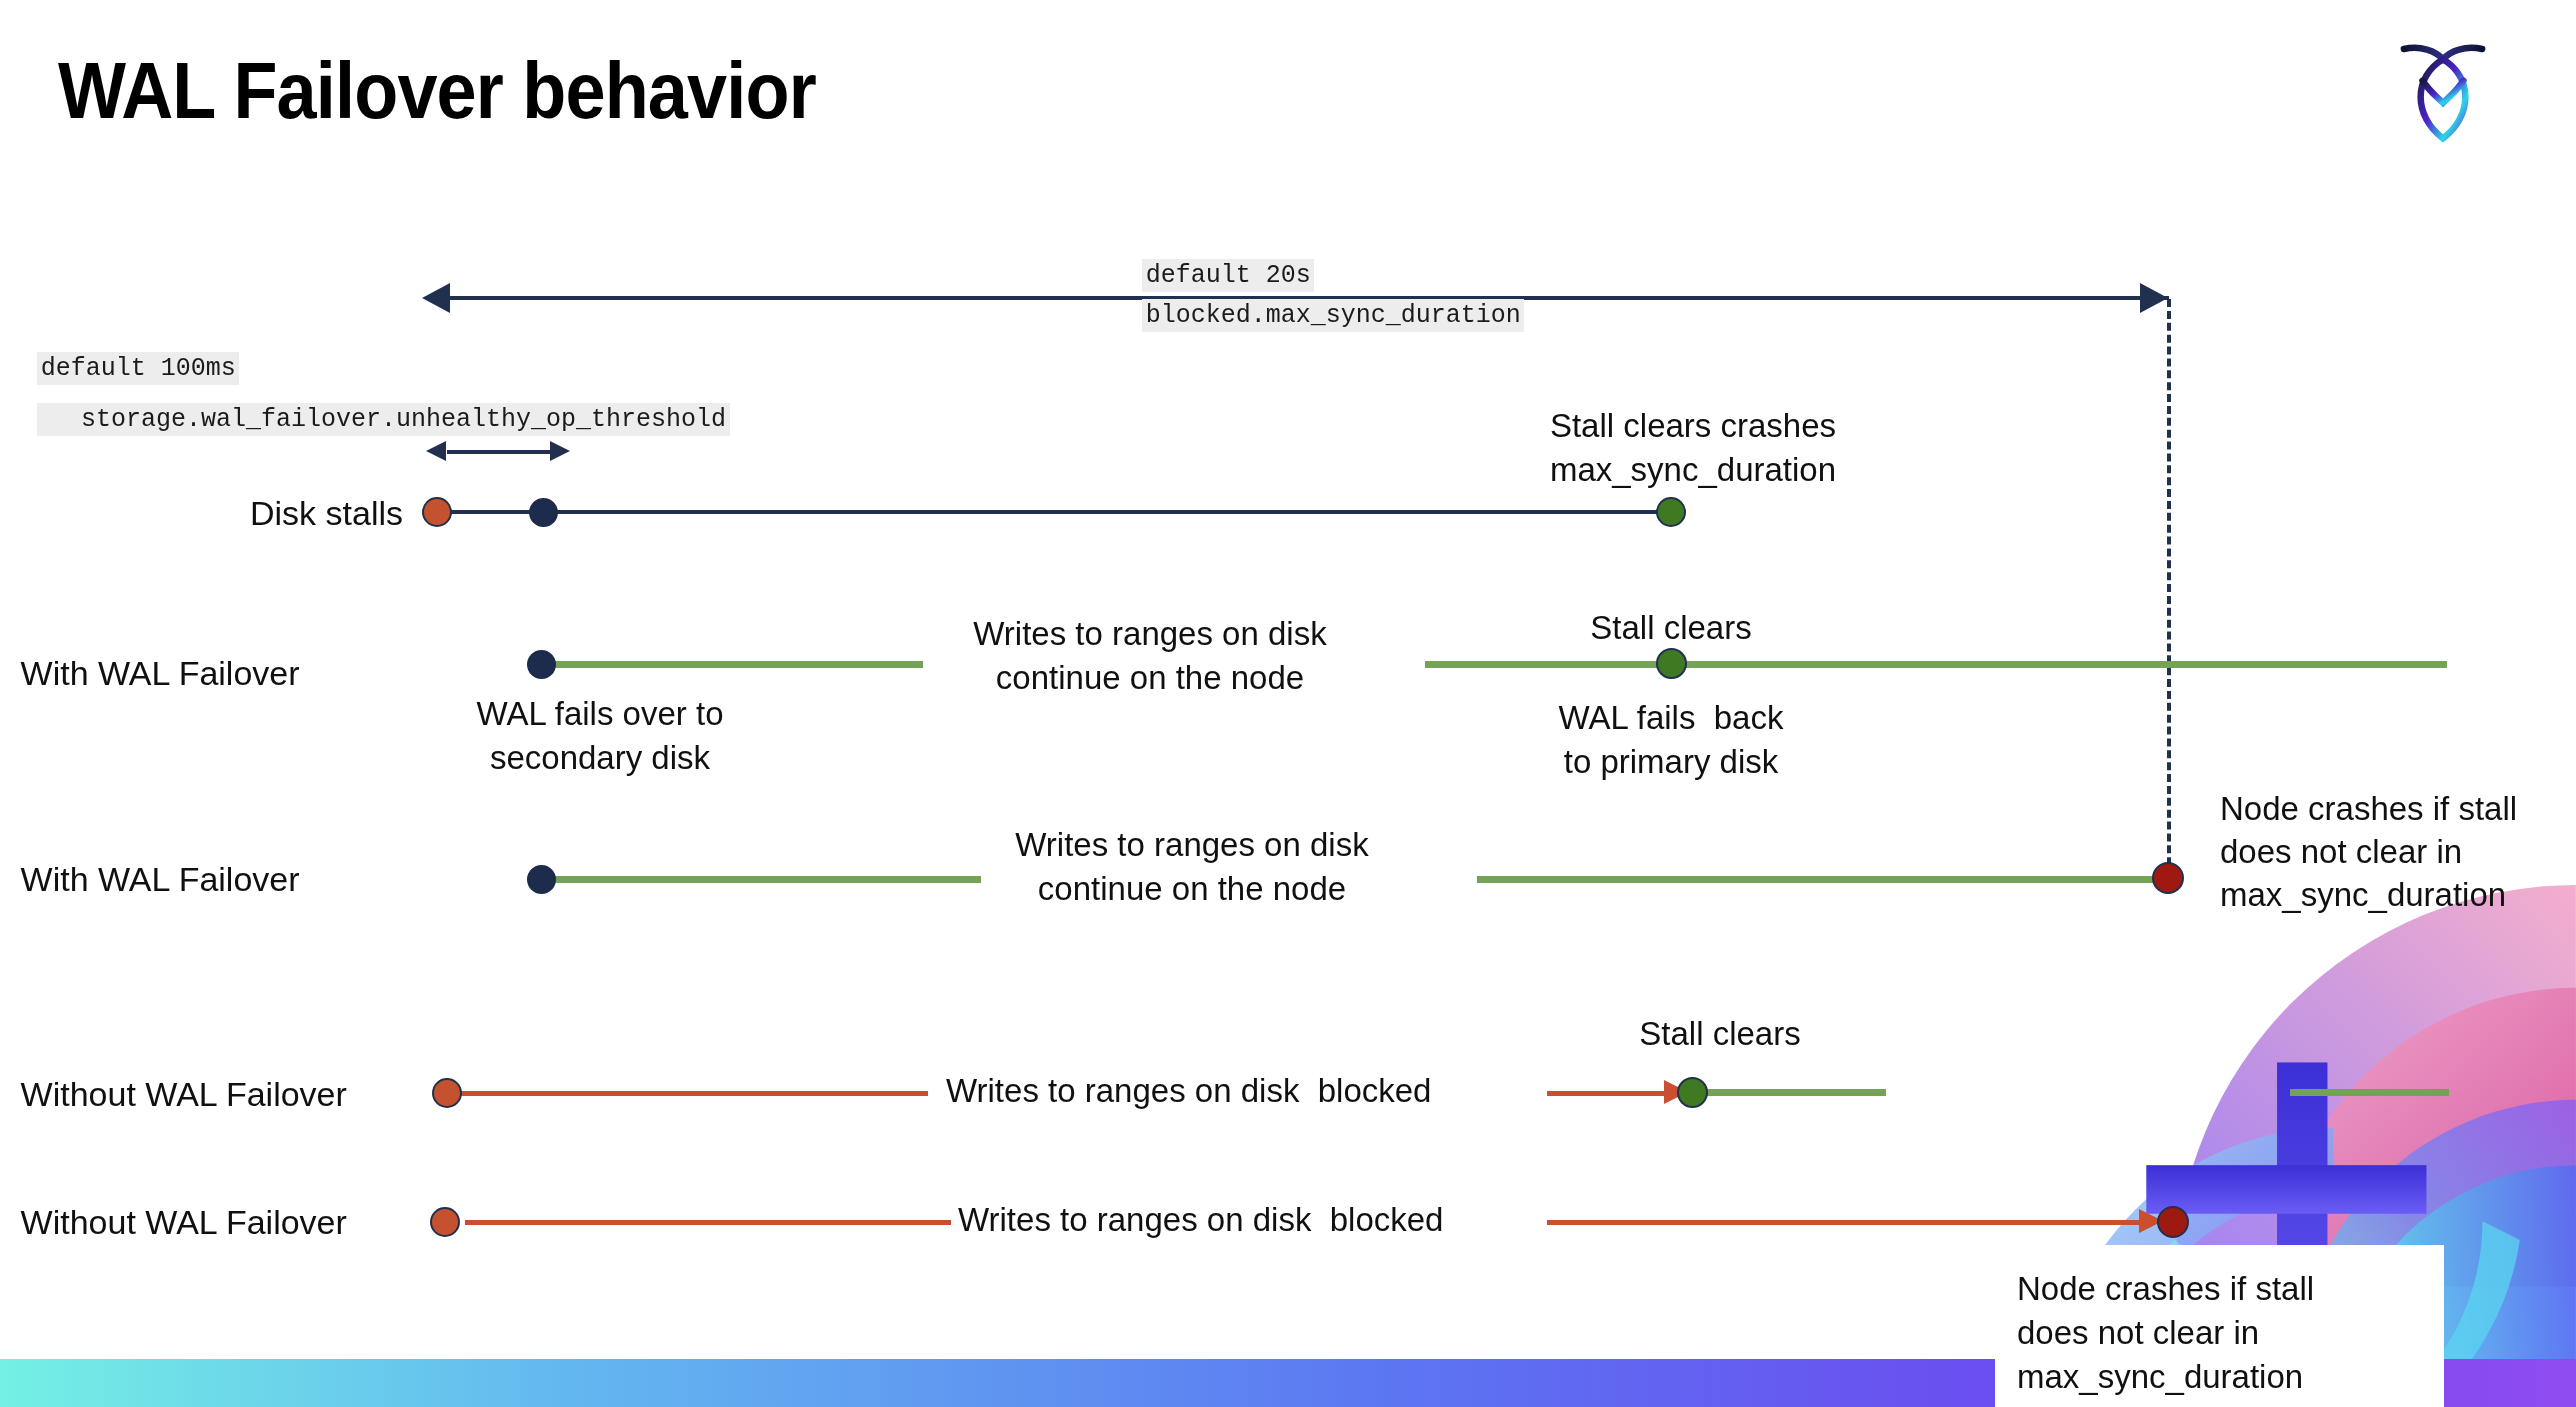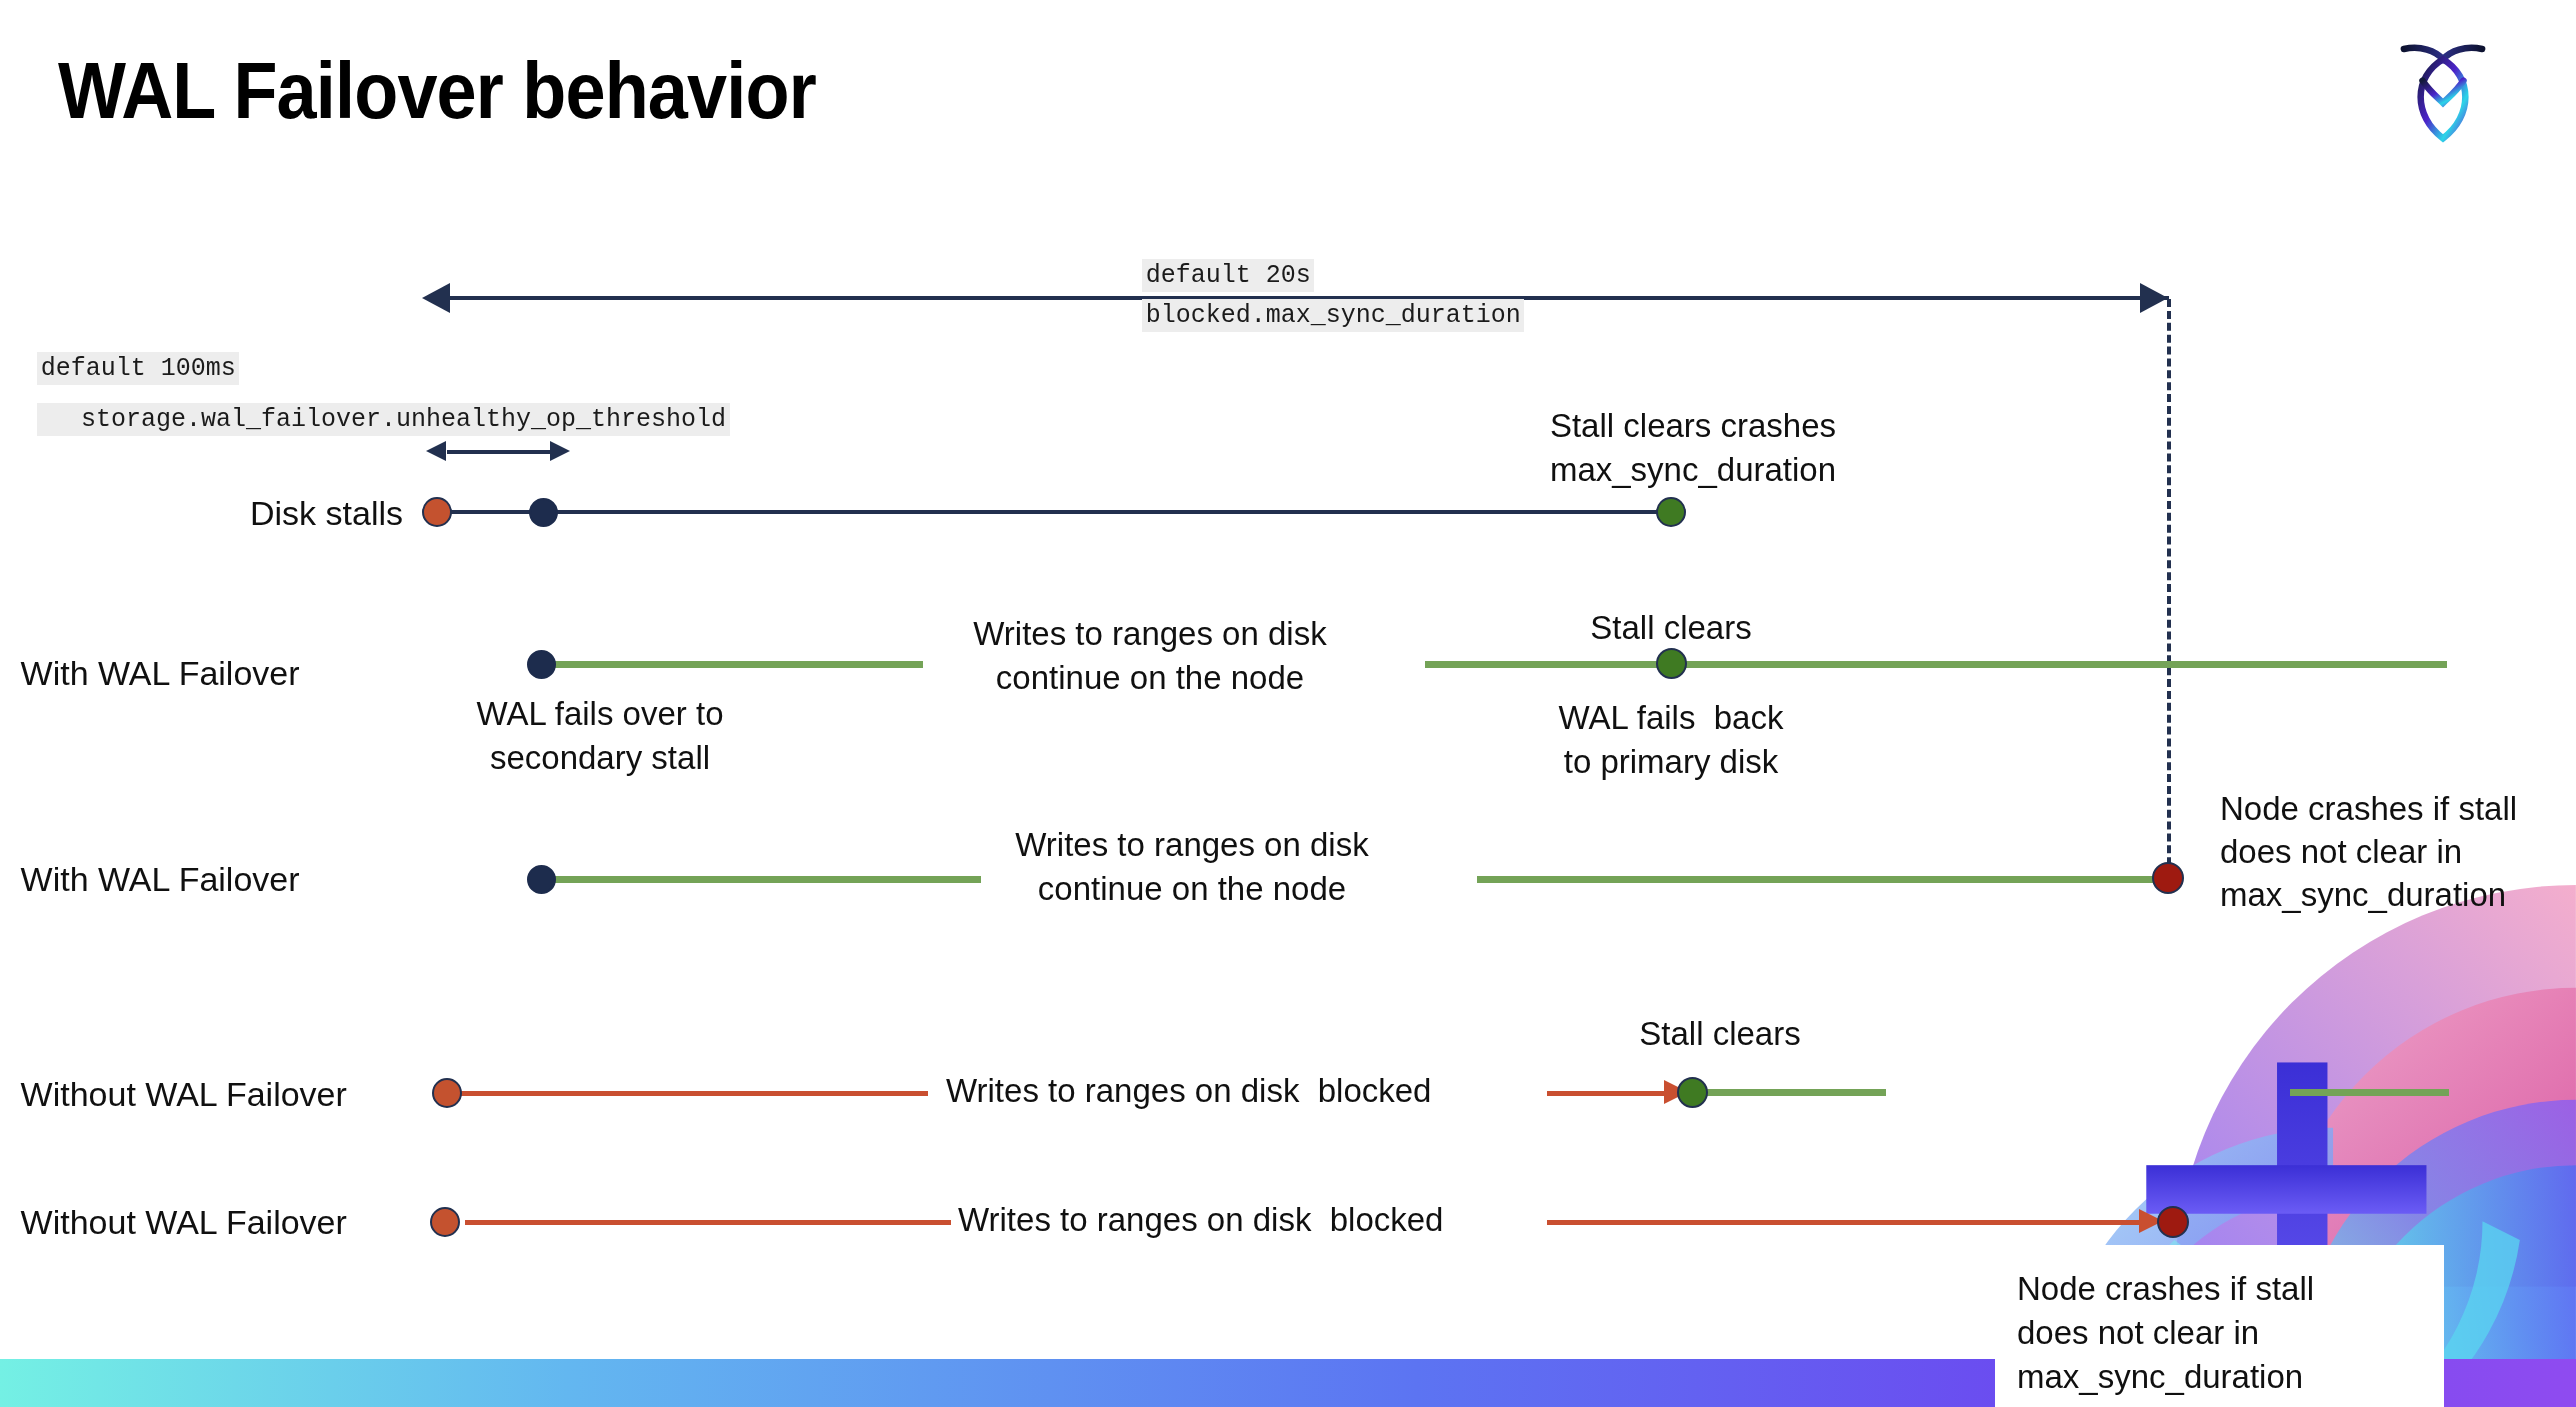--- a/index.html
+++ b/index.html
@@ -174,21 +174,21 @@
 max_sync_duration</div>
 
   <div class="lbl" style="left:20.6px;top:652px;font-size:34px;">With WAL Failover</div>
 
   <div class="seg green" style="left:542px;top:661px;width:381px;"></div>
   <div class="seg green" style="left:1425px;top:661px;width:1022px;"></div>
   <div class="dot navy" style="left:527px;top:650px;width:29px;height:29px;"></div>
   <div class="dot green" style="left:1656px;top:648px;width:31px;height:31px;"></div>
 
   <div class="lbl ctr" style="left:432px;top:692px;width:336px;font-size:33px;line-height:44px;">WAL fails over to
-secondary stall</div>
+secondary disk</div>
   <div class="lbl ctr" style="left:935px;top:612px;width:430px;font-size:33px;line-height:44px;">Writes to ranges on disk
 continue on the node</div>
   <div class="lbl ctr" style="left:1540px;top:606px;width:262px;font-size:33px;line-height:44px;">Stall clears</div>
   <div class="lbl ctr" style="left:1503px;top:696px;width:336px;font-size:33px;line-height:44px;">WAL fails  back
 to primary disk</div>
 
   <div class="lbl" style="left:20.6px;top:858px;font-size:34px;">With WAL Failover</div>
 
   <div class="seg green" style="left:542px;top:876px;width:439px;"></div>
   <div class="seg green" style="left:1477px;top:876px;width:692px;"></div>

